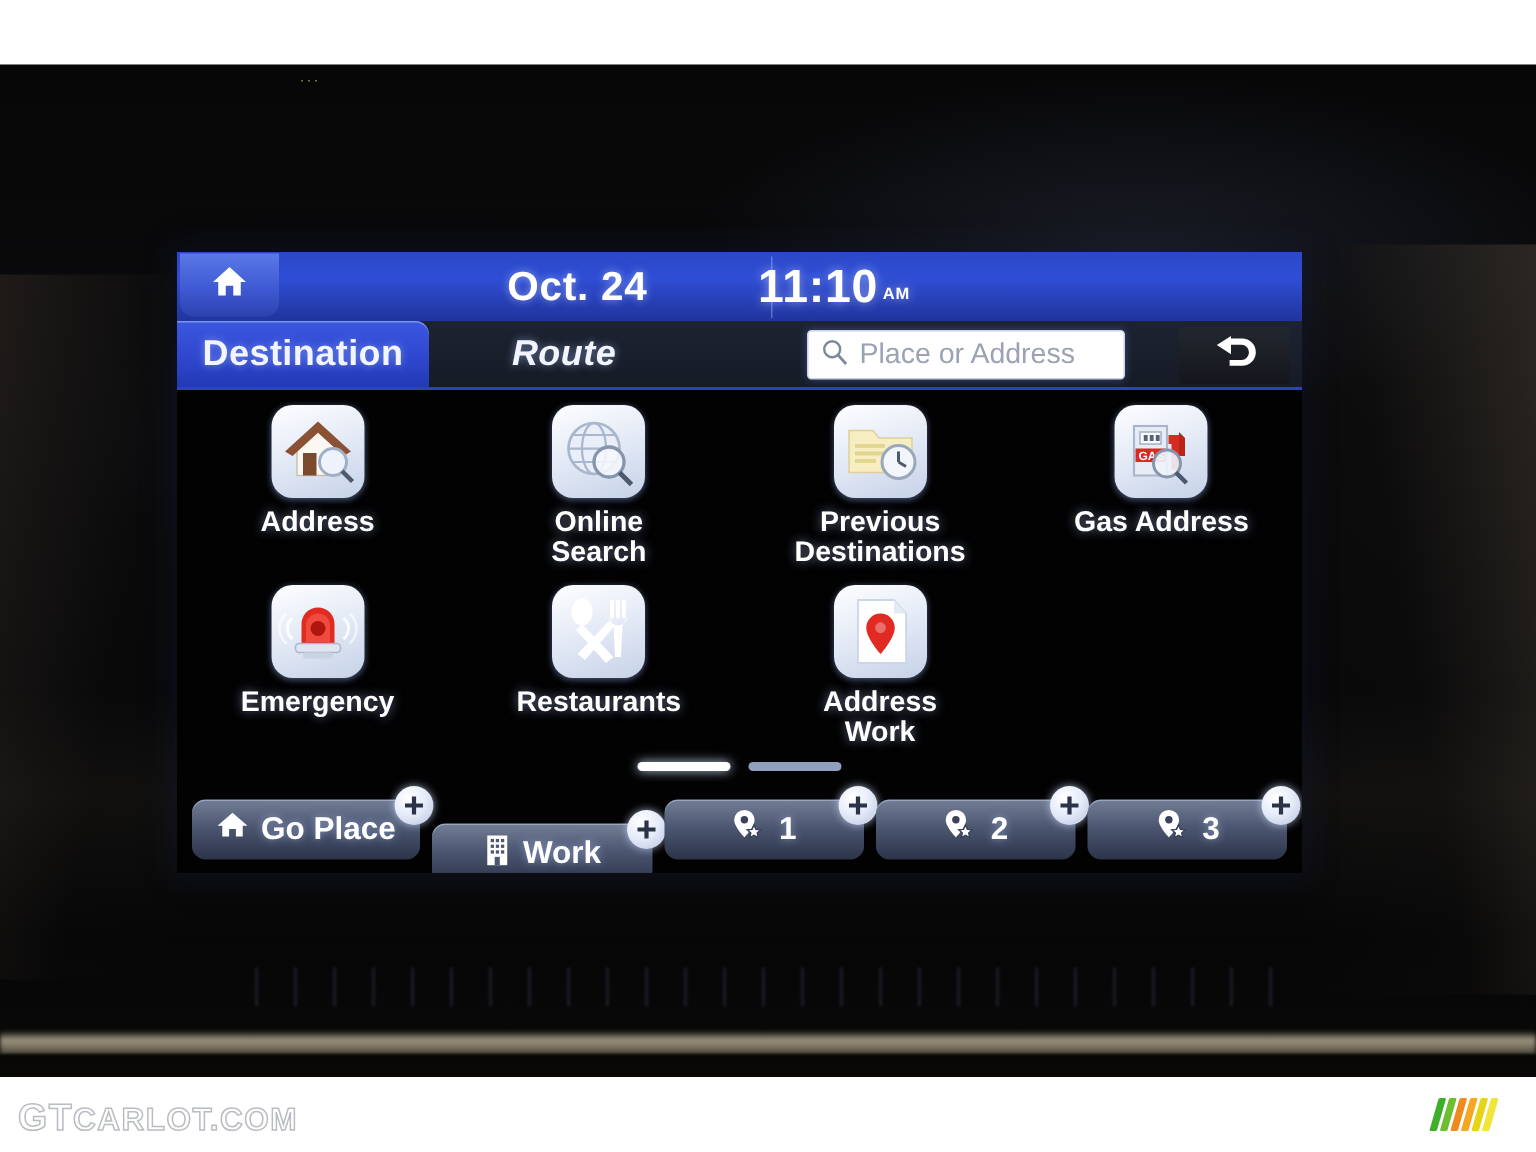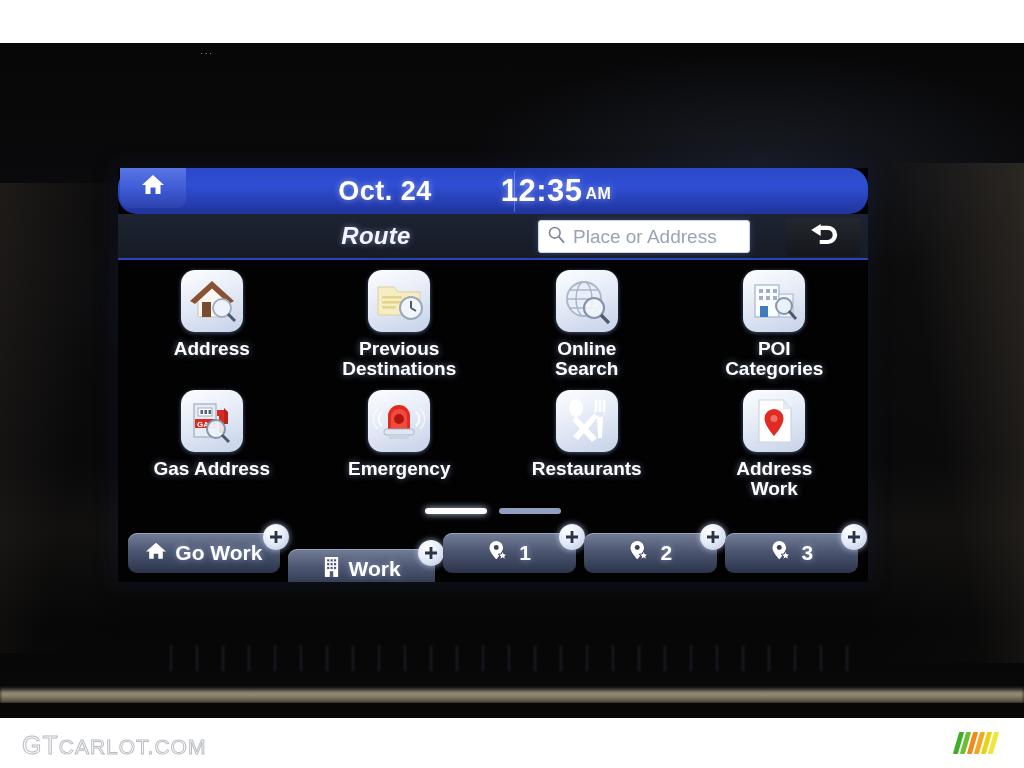--- a/index.html
+++ b/index.html
@@ -66,40 +66,40 @@
     left: 118px; top: 168px; width: 750px; height: 414px;
     background: #020203;
     overflow: hidden;
     box-shadow: 0 0 18px 4px rgba(20,30,60,0.35);
   }
 
   
   .hdr {
     position: absolute; left: 0; top: 0; width: 750px; height: 46px;
     background: linear-gradient(180deg, #2b48c8 0%, #2f4ed4 38%, #20349c 100%);
-    display: flex;  border-radius: 19px;
+    display: flex; align-items: center;
   }
   .home-btn {
     width: 66px; height: 42px; margin-left: 2px; margin-top: -2px;
     background: linear-gradient(180deg, #5b78e6 0%, #3f5ad4 55%, #2c42ad 100%);
     border-radius: 0 0 9px 9px;
     display: flex; align-items: center; justify-content: center;
   }
   .hdr-date {
     position: absolute; left: 152px; top: 8px; width: 230px;
     text-align: center; color: #ffffff; font-size: 27px; font-weight: bold;
     letter-spacing: .5px; text-shadow: 0 0 6px rgba(190,205,255,.6);
   }
   .hdr-sep { position: absolute; left: 396px; top: 3px; width: 1px; height: 41px; background: rgba(160,185,255,.45); }
   .hdr-time {
     position: absolute; left: 318px; top: 5px; width: 240px;
     text-align: center; color: #ffffff; font-size: 31px; font-weight: bold;
     letter-spacing: .5px; text-shadow: 0 0 7px rgba(190,205,255,.65);
   }
-  .hdr-time .ampm { font-size: 16px; margin-left: 3px; vertical-align: 2px; }
+  .hdr-time .ampm { font-size: 11px; margin-left: 3px; vertical-align: 2px; }
 
   
   .tabrow {
     position: absolute; left: 0; top: 46px; width: 750px; height: 46px;
     background: linear-gradient(180deg, #1d2331 0%, #161b26 100%);
     border-bottom: 2px solid #2b45b8;
   }
   .tab {
     position: absolute; top: 0; height: 44px;
     display: flex; align-items: center; justify-content: center;
@@ -176,22 +176,22 @@
     box-shadow: 0 0 6px rgba(210,225,255,.7);
     display: flex; align-items: center; justify-content: center;
   }
 
   
   .footer {
     position: absolute; left: 0; top: 718px; width: 1024px; height: 50px;
     background: #ffffff;
   }
   .wm {
-    position: absolute; left: 22px; top: 13px;
-    color: #ffffff; font-size: 21px; font-weight: normal; letter-spacing: 1px;
+    position: absolute; left: 12px; top: 13px;
+    color: #ffffff; font-size: 21px; font-weight: bold; letter-spacing: 1px;
     -webkit-text-stroke: 1px #b9bcc2;
     text-shadow: 0 0 0 #ffffff;
   }
   .wm .big { font-size: 25px; }
   .logo-mark { position: absolute; right: 28px; top: 14px; display: flex; gap: 2px; }
   .logo-mark i { display: block; width: 5px; height: 22px; transform: skewX(-16deg); border-radius: 1px; }
 </style>
 </head>
 <body>
 
@@ -215,24 +215,25 @@
     <div class="hdr">
       <div class="home-btn">
         <span>
           <svg width="26" height="24" viewBox="0 0 26 24">
             <path d="M13 2 L24 12 L20.5 12 L20.5 21 L15.5 21 L15.5 14.5 L10.5 14.5 L10.5 21 L5.5 21 L5.5 12 L2 12 Z" fill="#ffffff"></path>
           </svg>
         </span>
       </div>
       <div class="hdr-date">Oct. 24</div>
       <div class="hdr-sep"></div>
-      <div class="hdr-time"><span>12:35</span><span class="ampm">AM</span></div>
+      <div class="hdr-time"><span>11:10</span><span class="ampm">AM</span></div>
     </div>
 
     <div class="tabrow">
+      <div class="tab active">Destination</div>
       <div class="tab idle">Route</div>
 
       <div class="search-wrap">
         <span>
           <svg width="19" height="19" viewBox="0 0 20 20">
             <circle cx="8.2" cy="8.2" r="5.6" fill="none" stroke="#7f8899" stroke-width="1.7"></circle>
             <line x1="12.3" y1="12.3" x2="18" y2="18.6" stroke="#7f8899" stroke-width="1.9"></line>
           </svg>
         </span>
         <span class="search-ph">Place or Address</span>
@@ -255,20 +256,38 @@
           <svg width="62" height="62" viewBox="0 0 62 62">
             <path d="M12 30 L31 13 L50 30 L45 30 L45 47 L17 47 L17 30 Z" fill="#fbf7f2" stroke="#cbbfae" stroke-width="1"></path>
             <path d="M9 31 L31 11 L53 31 L48 34 L31 18.5 L14 34 Z" fill="#8a5134"></path>
             <rect x="21" y="32" width="9" height="15" fill="#7b4a2e"></rect>
             <circle cx="41" cy="38" r="9" fill="#eef3fb" stroke="#9fb0c6" stroke-width="2"></circle>
             <line x1="47" y1="44" x2="54" y2="51" stroke="#4d5a6e" stroke-width="3"></line>
           </svg>
         </div>
         <div class="cell-label">
           <span>Address</span>
+        </div>
+      </div>
+
+      <div class="cell">
+        <div class="tile">
+          <svg width="62" height="62" viewBox="0 0 62 62">
+            <circle cx="28" cy="29" r="17" fill="#e9eef8" stroke="#a9b7cc" stroke-width="1.8"></circle>
+            <ellipse cx="28" cy="29" rx="8" ry="17" fill="none" stroke="#a9b7cc" stroke-width="1.5"></ellipse>
+            <line x1="11" y1="29" x2="45" y2="29" stroke="#a9b7cc" stroke-width="1.5"></line>
+            <line x1="14" y1="20" x2="42" y2="20" stroke="#a9b7cc" stroke-width="1.3"></line>
+            <line x1="14" y1="38" x2="42" y2="38" stroke="#a9b7cc" stroke-width="1.3"></line>
+            <circle cx="38" cy="38" r="10" fill="#f4f7fc" fill-opacity=".88" stroke="#8595ac" stroke-width="2.2"></circle>
+            <line x1="45" y1="45" x2="53" y2="53" stroke="#4d5a6e" stroke-width="3.2"></line>
+          </svg>
+        </div>
+        <div class="cell-label">
+          <span>Online</span><br>
+          <span>Search</span>
         </div>
       </div>
 
       <div class="cell">
         <div class="tile">
           <svg width="62" height="62" viewBox="0 0 62 62">
             <path d="M10 17 L26 17 L30 22 L52 22 L52 45 L10 45 Z" fill="#f6edc2" stroke="#ddd09a" stroke-width="1"></path>
             <rect x="14" y="26" width="20" height="2.6" fill="#e2d58f"></rect>
             <rect x="14" y="31" width="20" height="2.6" fill="#e2d58f"></rect>
             <rect x="14" y="36" width="14" height="2.6" fill="#e2d58f"></rect>
@@ -276,59 +295,20 @@
             <line x1="43" y1="38" x2="43" y2="31" stroke="#4d5a6e" stroke-width="2"></line>
             <line x1="43" y1="38" x2="48" y2="41" stroke="#4d5a6e" stroke-width="2"></line>
           </svg>
         </div>
         <div class="cell-label">
           <span>Previous</span><br>
           <span>Destinations</span>
         </div>
       </div>
 
-      <div class="cell">
-        <div class="tile">
-          <svg width="62" height="62" viewBox="0 0 62 62">
-            <circle cx="28" cy="29" r="17" fill="#e9eef8" stroke="#a9b7cc" stroke-width="1.8"></circle>
-            <ellipse cx="28" cy="29" rx="8" ry="17" fill="none" stroke="#a9b7cc" stroke-width="1.5"></ellipse>
-            <line x1="11" y1="29" x2="45" y2="29" stroke="#a9b7cc" stroke-width="1.5"></line>
-            <line x1="14" y1="20" x2="42" y2="20" stroke="#a9b7cc" stroke-width="1.3"></line>
-            <line x1="14" y1="38" x2="42" y2="38" stroke="#a9b7cc" stroke-width="1.3"></line>
-            <circle cx="38" cy="38" r="10" fill="#f4f7fc" fill-opacity=".88" stroke="#8595ac" stroke-width="2.2"></circle>
-            <line x1="45" y1="45" x2="53" y2="53" stroke="#4d5a6e" stroke-width="3.2"></line>
-          </svg>
-        </div>
-        <div class="cell-label">
-          <span>Online</span><br>
-          <span>Search</span>
-        </div>
-      </div>
-
-      <div class="cell">
-        <div class="tile">
-          <svg width="62" height="62" viewBox="0 0 62 62">
-            <rect x="12" y="15" width="24" height="32" fill="#fbfcfe" stroke="#b0bdd0" stroke-width="1.4"></rect>
-            <rect x="16" y="19" width="4" height="4" fill="#9fb0c6"></rect>
-            <rect x="23" y="19" width="4" height="4" fill="#9fb0c6"></rect>
-            <rect x="30" y="19" width="4" height="4" fill="#9fb0c6"></rect>
-            <rect x="16" y="26" width="4" height="4" fill="#9fb0c6"></rect>
-            <rect x="23" y="26" width="4" height="4" fill="#9fb0c6"></rect>
-            <rect x="30" y="26" width="4" height="4" fill="#9fb0c6"></rect>
-            <rect x="17" y="36" width="8" height="11" fill="#3f7bbf"></rect>
-            <rect x="36" y="24" width="14" height="23" fill="#f2f6fb" stroke="#b0bdd0" stroke-width="1.2"></rect>
-            <circle cx="41" cy="36" r="8" fill="#eaf0f8" stroke="#8595ac" stroke-width="2"></circle>
-            <line x1="46" y1="41" x2="53" y2="49" stroke="#4d5a6e" stroke-width="3"></line>
-          </svg>
-        </div>
-        <div class="cell-label">
-          <span>POI</span><br>
-          <span>Categories</span>
-        </div>
-      </div>
 
       <div class="cell">
         <div class="tile">
           <svg width="62" height="62" viewBox="0 0 62 62">
             <rect x="13" y="14" width="22" height="33" fill="#e6ebf4" stroke="#a9b7cc" stroke-width="1.4"></rect>
             <rect x="17" y="18" width="14" height="8" fill="#fcfdff" stroke="#9fb0c6" stroke-width="1"></rect>
             <rect x="19.5" y="20" width="2.6" height="4" fill="#56627a"></rect>
             <rect x="23.5" y="20" width="2.6" height="4" fill="#56627a"></rect>
             <rect x="27.5" y="20" width="2.6" height="4" fill="#56627a"></rect>
             <rect x="14" y="29" width="20" height="9" fill="#d62b20"></rect>
@@ -401,21 +381,21 @@
     </div>
 
     <div class="shortcuts">
 
       <div class="sc w1">
         <span>
           <svg width="22" height="20" viewBox="0 0 24 22">
             <path d="M12 2 L23 11.5 L19.5 11.5 L19.5 19.5 L14.5 19.5 L14.5 14 L9.5 14 L9.5 19.5 L4.5 19.5 L4.5 11.5 L1 11.5 Z" fill="#ffffff"></path>
           </svg>
         </span>
-        <span>Go Work</span>
+        <span>Go Place</span>
         <span class="plus">
           <svg width="16" height="16" viewBox="0 0 16 16">
             <path d="M6.6 2 L9.4 2 L9.4 6.6 L14 6.6 L14 9.4 L9.4 9.4 L9.4 14 L6.6 14 L6.6 9.4 L2 9.4 L2 6.6 L6.6 6.6 Z" fill="#2a3347"></path>
           </svg>
         </span>
       </div>
 
       <div class="sc w2">
         <span>
           <svg width="19" height="21" viewBox="0 0 20 22">

